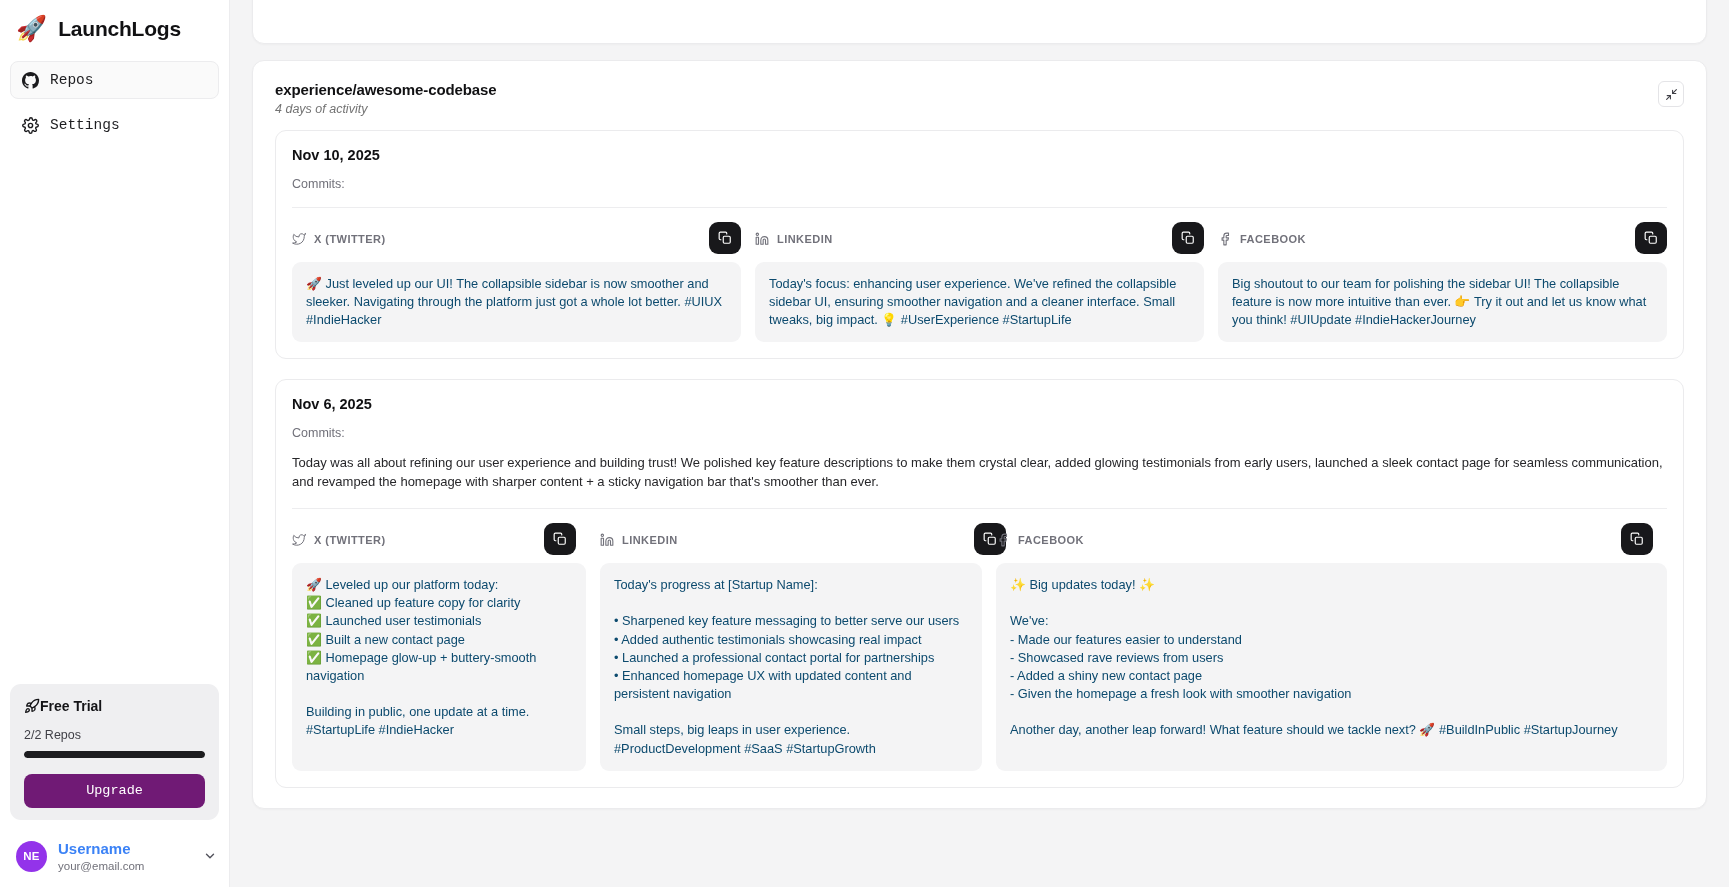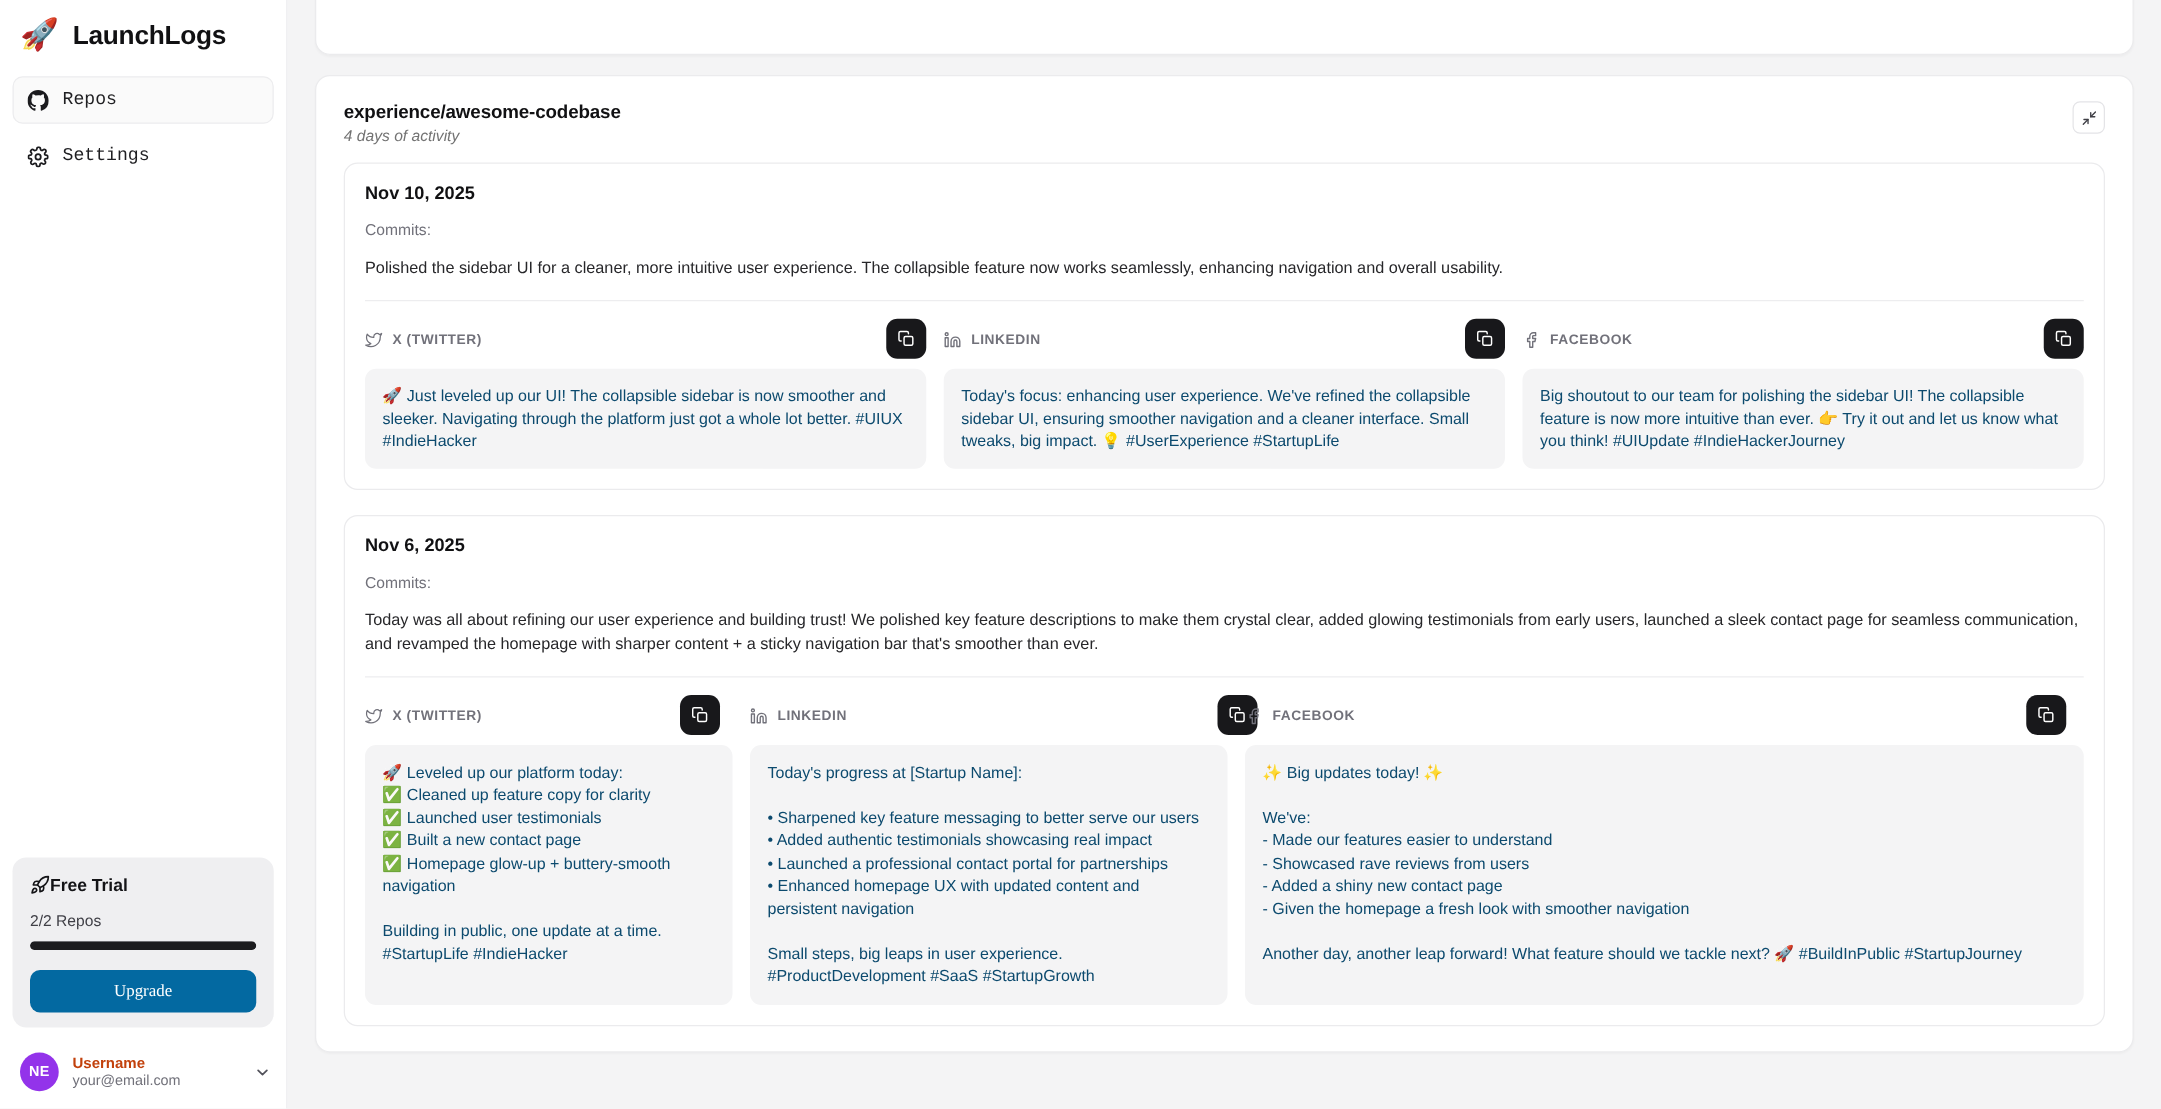--- a/index.html
+++ b/index.html
@@ -76,41 +76,41 @@
   .trial-count { font-size: 12.5px; color: #3f3f46; margin-bottom: 9px; }
   .trial-bar {
     height: 7px; width: 100%;
     background: #d6d6da; border-radius: 99px; overflow: hidden;
   }
   .trial-bar > i { display: block; height: 100%; background: #1c1c1f; border-radius: 99px; }
   .upgrade-btn {
     margin-top: 16px;
     width: 100%;
     height: 34px;
-    background: #0369a1;
+    background: #701a75;
     color: #fff;
     border: none;
     border-radius: 8px;
     font-size: 13.5px;
-    font-family: Liberation Serif, serif;
+    font-family: Liberation Mono, monospace;
     cursor: pointer;
   }
   .user-row {
     display: flex; align-items: center; gap: 11px;
     padding: 10px 12px 14px 16px;
   }
   .avatar {
     width: 31px; height: 31px; border-radius: 50%;
     background: #9333ea; color: #fff;
     display: flex; align-items: center; justify-content: center;
     font-size: 11.5px; font-weight: 700; letter-spacing: .3px;
     flex: 0 0 auto;
   }
   .user-meta { flex: 1; min-width: 0; line-height: 1.25; }
-  .user-name { font-size: 12px; font-weight: 600; color: #c2410c; }
+  .user-name { font-size: 15px; font-weight: 600; color: #3b82f6; }
   .user-mail { font-size: 11.5px; color: #71717a; }
   .chevron { color: #52525b; }
   .chevron svg { width: 14px; height: 14px; display: block; }
 
   
   .main {
     flex: 1;
     height: 887px;
     overflow: hidden;
     background: #f4f4f5;
@@ -284,21 +284,20 @@
               <polyline points="20 10 14 10 14 4"></polyline>
               <line x1="14" y1="10" x2="21" y2="3"></line>
               <line x1="3" y1="21" x2="10" y2="14"></line>
             </svg>
         </button>
       </div>
 
       <article class="day-card">
         <div class="day-date">Nov 10, 2025</div>
         <div class="commits-label">Commits:</div>
-        <div class="commits-text">Polished the sidebar UI for a cleaner, more intuitive user experience. The collapsible feature now works seamlessly, enhancing navigation and overall usability.</div>
         <div class="divider"></div>
 
         <div class="posts row-a">
 
           <div class="post-col col-x">
             <div class="post-head">
               <span class="post-icon">
                 <svg viewBox="0 0 24 24" fill="none" stroke="currentColor" stroke-width="1.7" stroke-linecap="round" stroke-linejoin="round">
                     <path d="M23 3a10.9 10.9 0 0 1-3.14 1.53 4.48 4.48 0 0 0-7.86 3v1A10.66 10.66 0 0 1 3 4s-4 9 5 13a11.64 11.64 0 0 1-7 2c9 5 20 0 20-11.5a4.5 4.5 0 0 0-.08-.83A7.72 7.72 0 0 0 23 3z"></path>
                   </svg>

